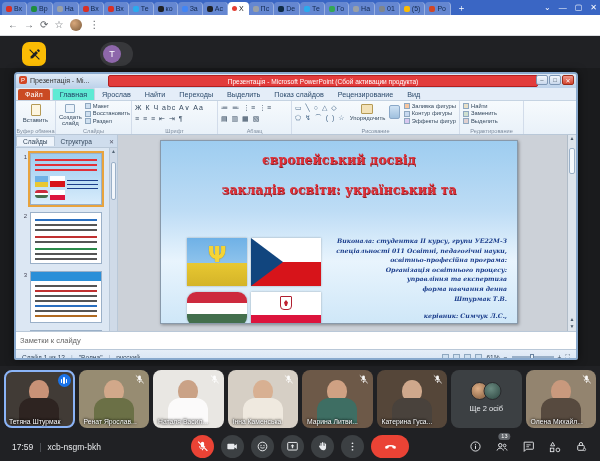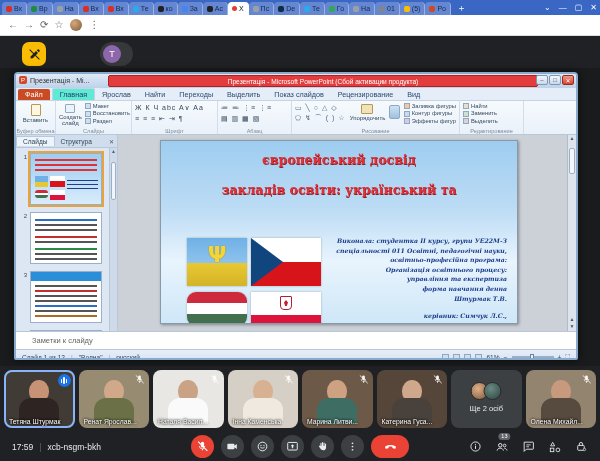--- a/index.html
+++ b/index.html
@@ -127,21 +127,21 @@
   #credits { position:absolute; right:10px; top:95px; width:176px; text-align:right;
     font-family:"DejaVu Serif", serif; font-style:italic; font-weight:bold;
     color:#1c3e8c; font-size:6.2px; line-height:1.55; }
   #credits .blk2 { margin-top:8px; }
   #escroll { position:absolute; right:0; top:0; bottom:0; width:9px; background:#dde4ec;
     border-left:1px solid #b0bcc8; font-size:5px; color:#456; text-align:center; }
   #escroll .sthumb { margin:7px 1px 0; height:26px; background:#f4f8fc; border:1px solid #9ab0c8; border-radius:2px; }
   #escroll .btm { position:absolute; bottom:1px; left:0; right:0; line-height:1.4; }
 
   #notesbar { height:18px; background:#fff; border-top:1px solid #b9c8d8;
-    font-size:7.5px; color:#666; display:flex; align-items:center; padding-left:16px; }
+    font-size:7.5px; color:#666; display:flex; align-items:center; padding-left:4px; }
   #statusbar { height:15px; background:linear-gradient(#e6eef8,#d4e2f2);
     border-top:1px solid #b9c8d8; display:flex; align-items:center; font-size:6.6px;
     color:#33475c; padding:0 6px; gap:6px; }
   #statusbar .sep { color:#9ab; }
   #statusbar .right { margin-left:auto; display:flex; align-items:center; gap:4px; }
   .viewic { width:7px; height:7px; background:#cfe0f0; border:1px solid #8fa8c0; }
   #zoomtrack { width:42px; height:2px; background:#9ab0c8; position:relative; }
   #zoomthumb { position:absolute; left:18px; top:-2px; width:4px; height:6px; background:#e8f0f8; border:1px solid #6a84a0; }
 
   

